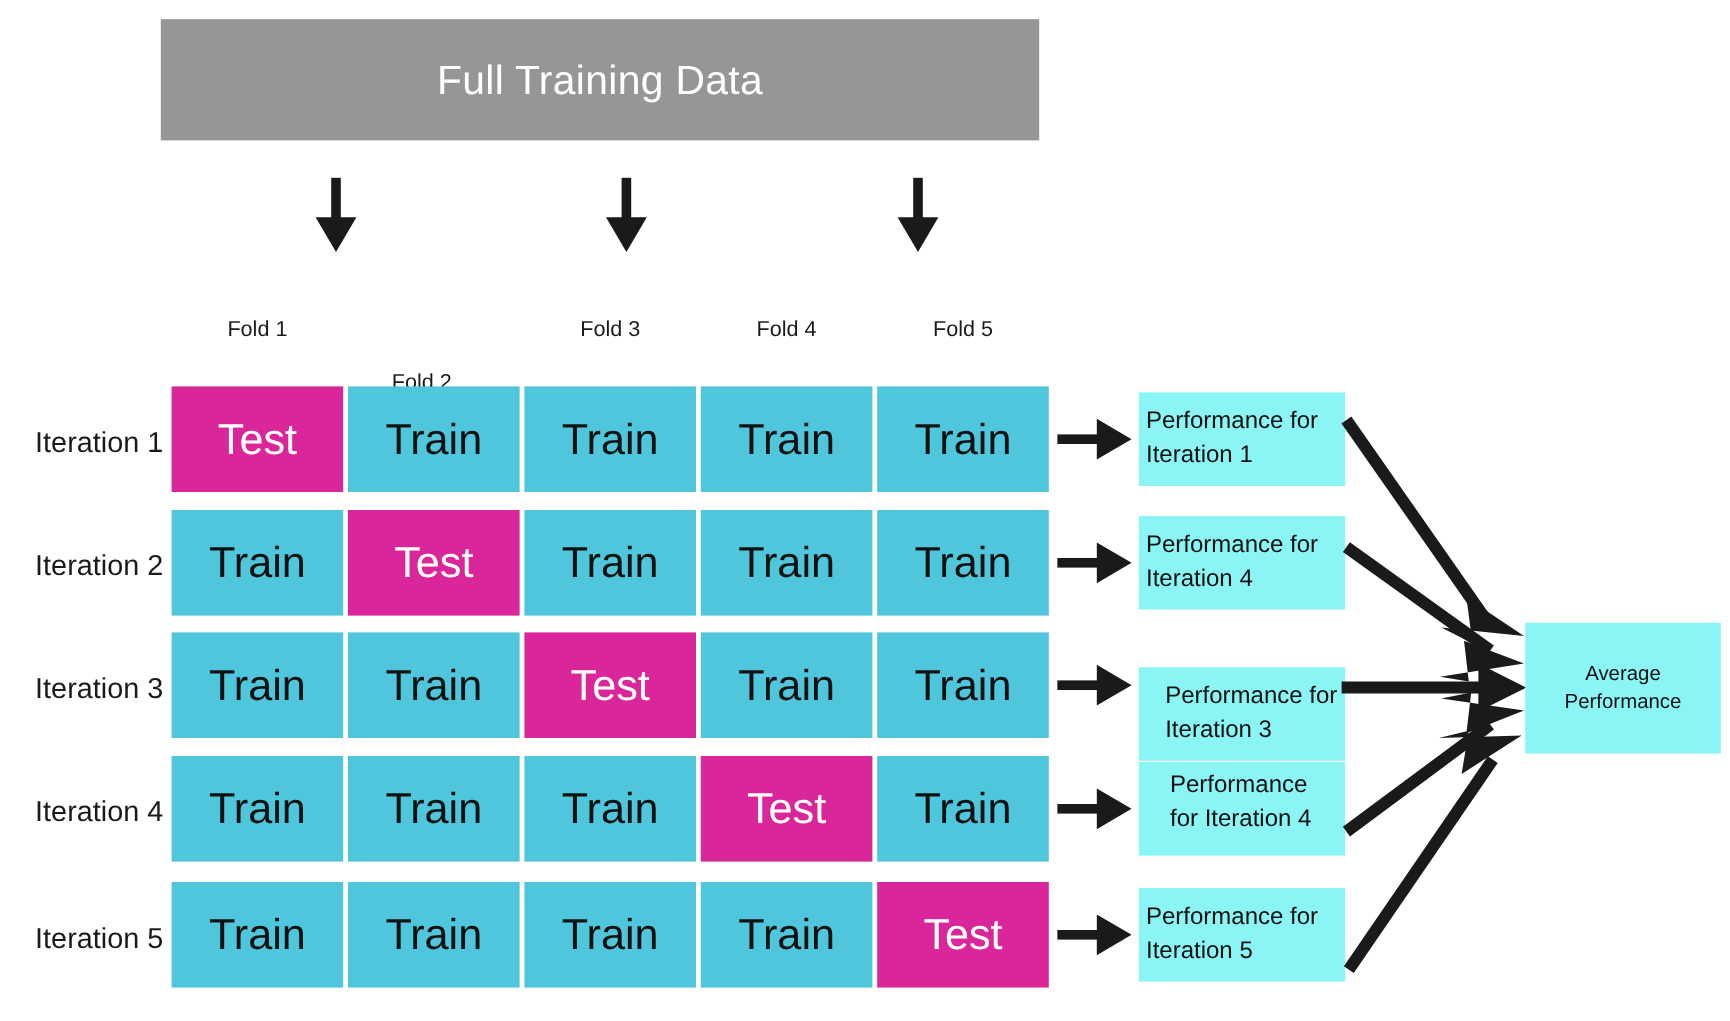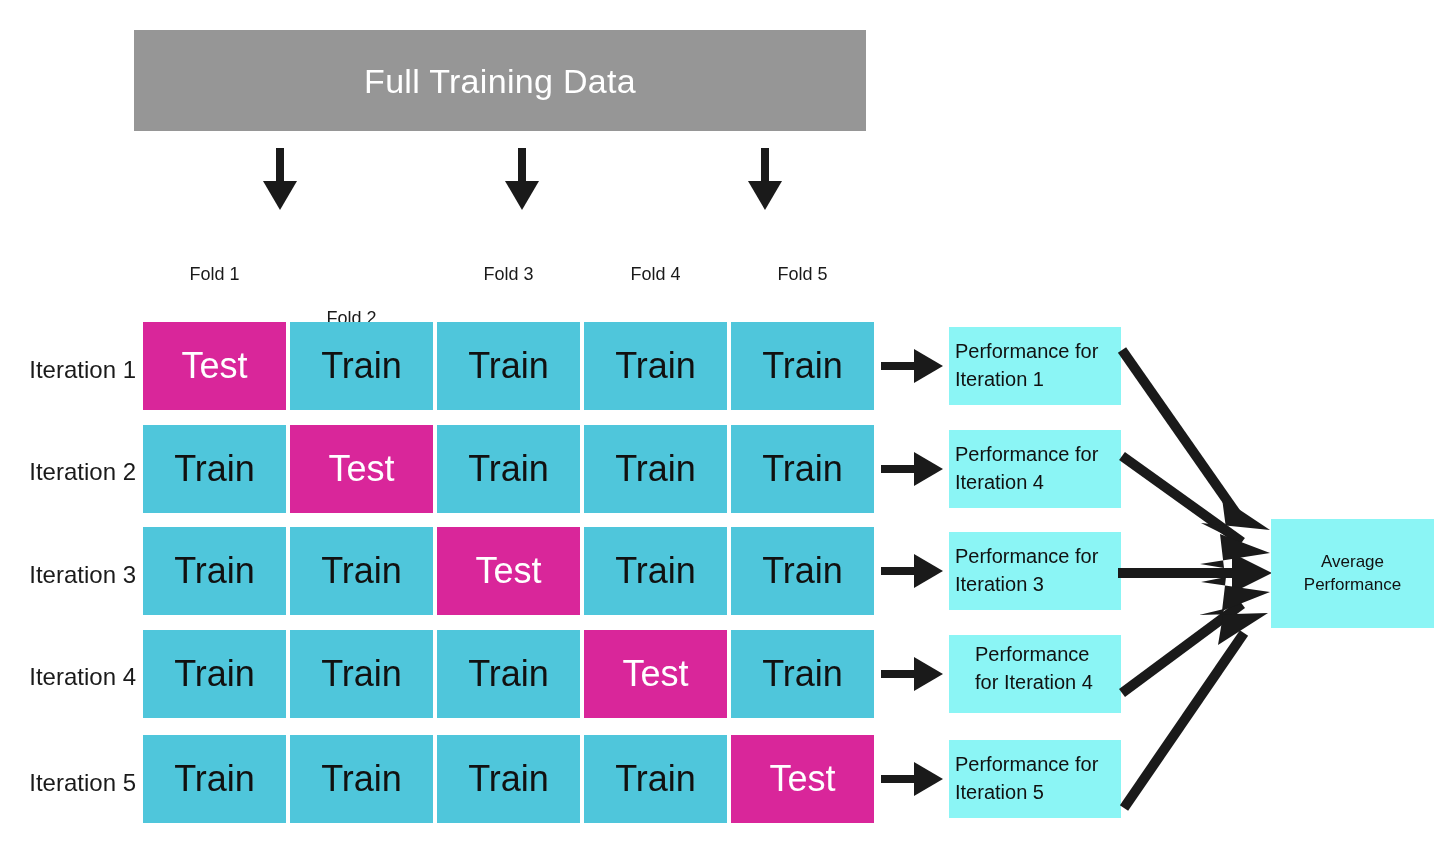--- a/index.html
+++ b/index.html
@@ -15,21 +15,21 @@
     width: 1442px;
     height: 851px;
     background: #ffffff;
     overflow: hidden;
   }
 
   
   #full-data-banner {
     position: absolute;
     left: 134px;
-    top: 30px;
+    top: 16px;
     width: 732px;
     height: 101px;
     background: #969696;
     display: flex;
     align-items: center;
     justify-content: center;
   }
   #full-data-banner .banner-label {
     color: #ffffff;
     font-size: 34px;
@@ -224,21 +224,21 @@
   <div class="fold-cell train" style="left:290px; top:527px;">Train</div>
   <div class="fold-cell test" style="left:437px; top:527px;">Test</div>
   <div class="fold-cell train" style="left:584px; top:527px;">Train</div>
   <div class="fold-cell train" style="left:731px; top:527px;">Train</div>
   <div class="perf-arrow" style="left:881px; top:554px;">
     <svg width="62" height="34" viewBox="0 0 62 34" xmlns="http://www.w3.org/2000/svg">
       <rect x="0" y="13" width="38" height="8" fill="#1a1a1a"></rect>
       <polygon points="62,17 33,0 33,34" fill="#1a1a1a"></polygon>
     </svg>
   </div>
-  <div class="perf-box" style="top:532px;">
+  <div class="perf-box" style="top:556px;padding-left:16px;">
     <span class="perf-text">Performance for Iteration 3</span>
   </div>
 
   <div class="iteration-label" style="top:665px;">Iteration 4</div>
   <div class="fold-cell train" style="left:143px; top:630px;">Train</div>
   <div class="fold-cell train" style="left:290px; top:630px;">Train</div>
   <div class="fold-cell train" style="left:437px; top:630px;">Train</div>
   <div class="fold-cell test" style="left:584px; top:630px;">Test</div>
   <div class="fold-cell train" style="left:731px; top:630px;">Train</div>
   <div class="perf-arrow" style="left:881px; top:657px;">

